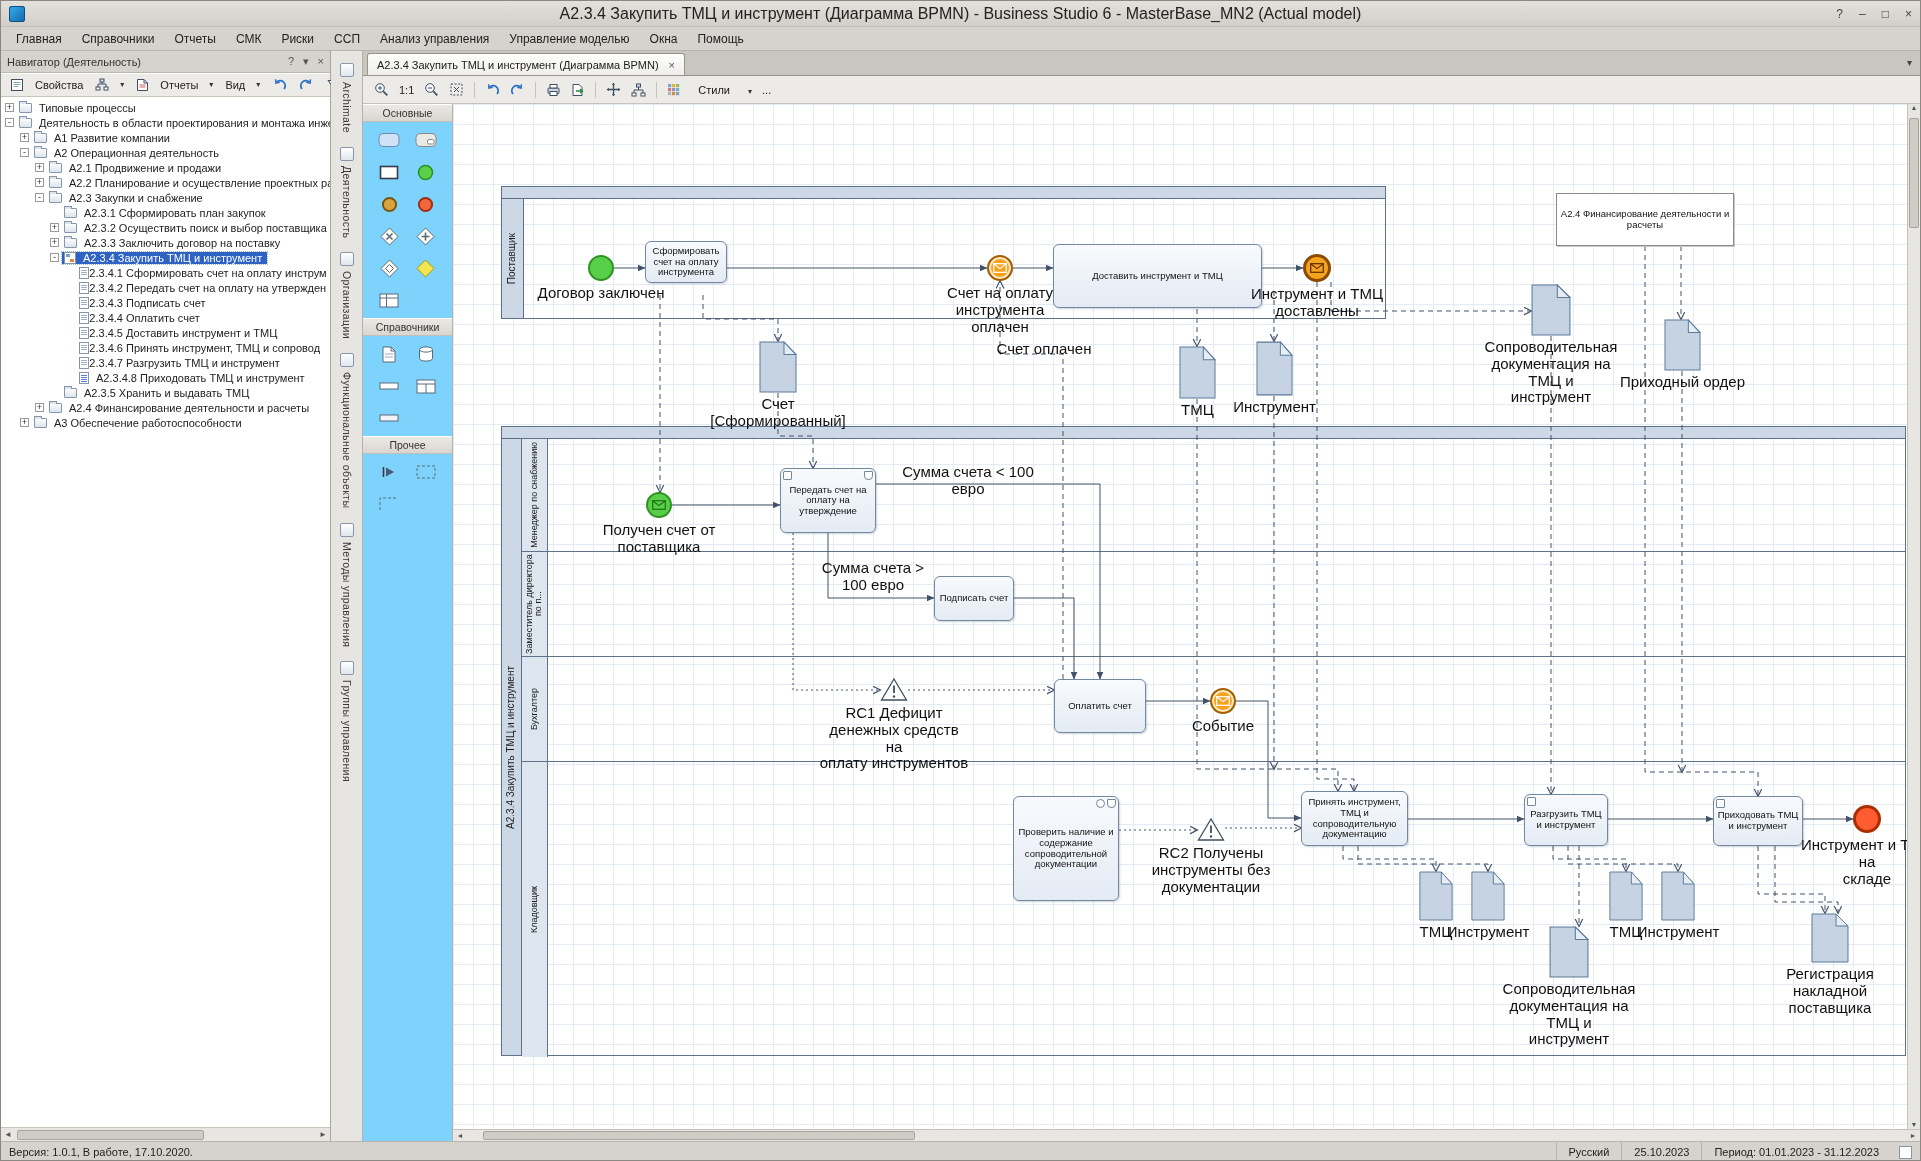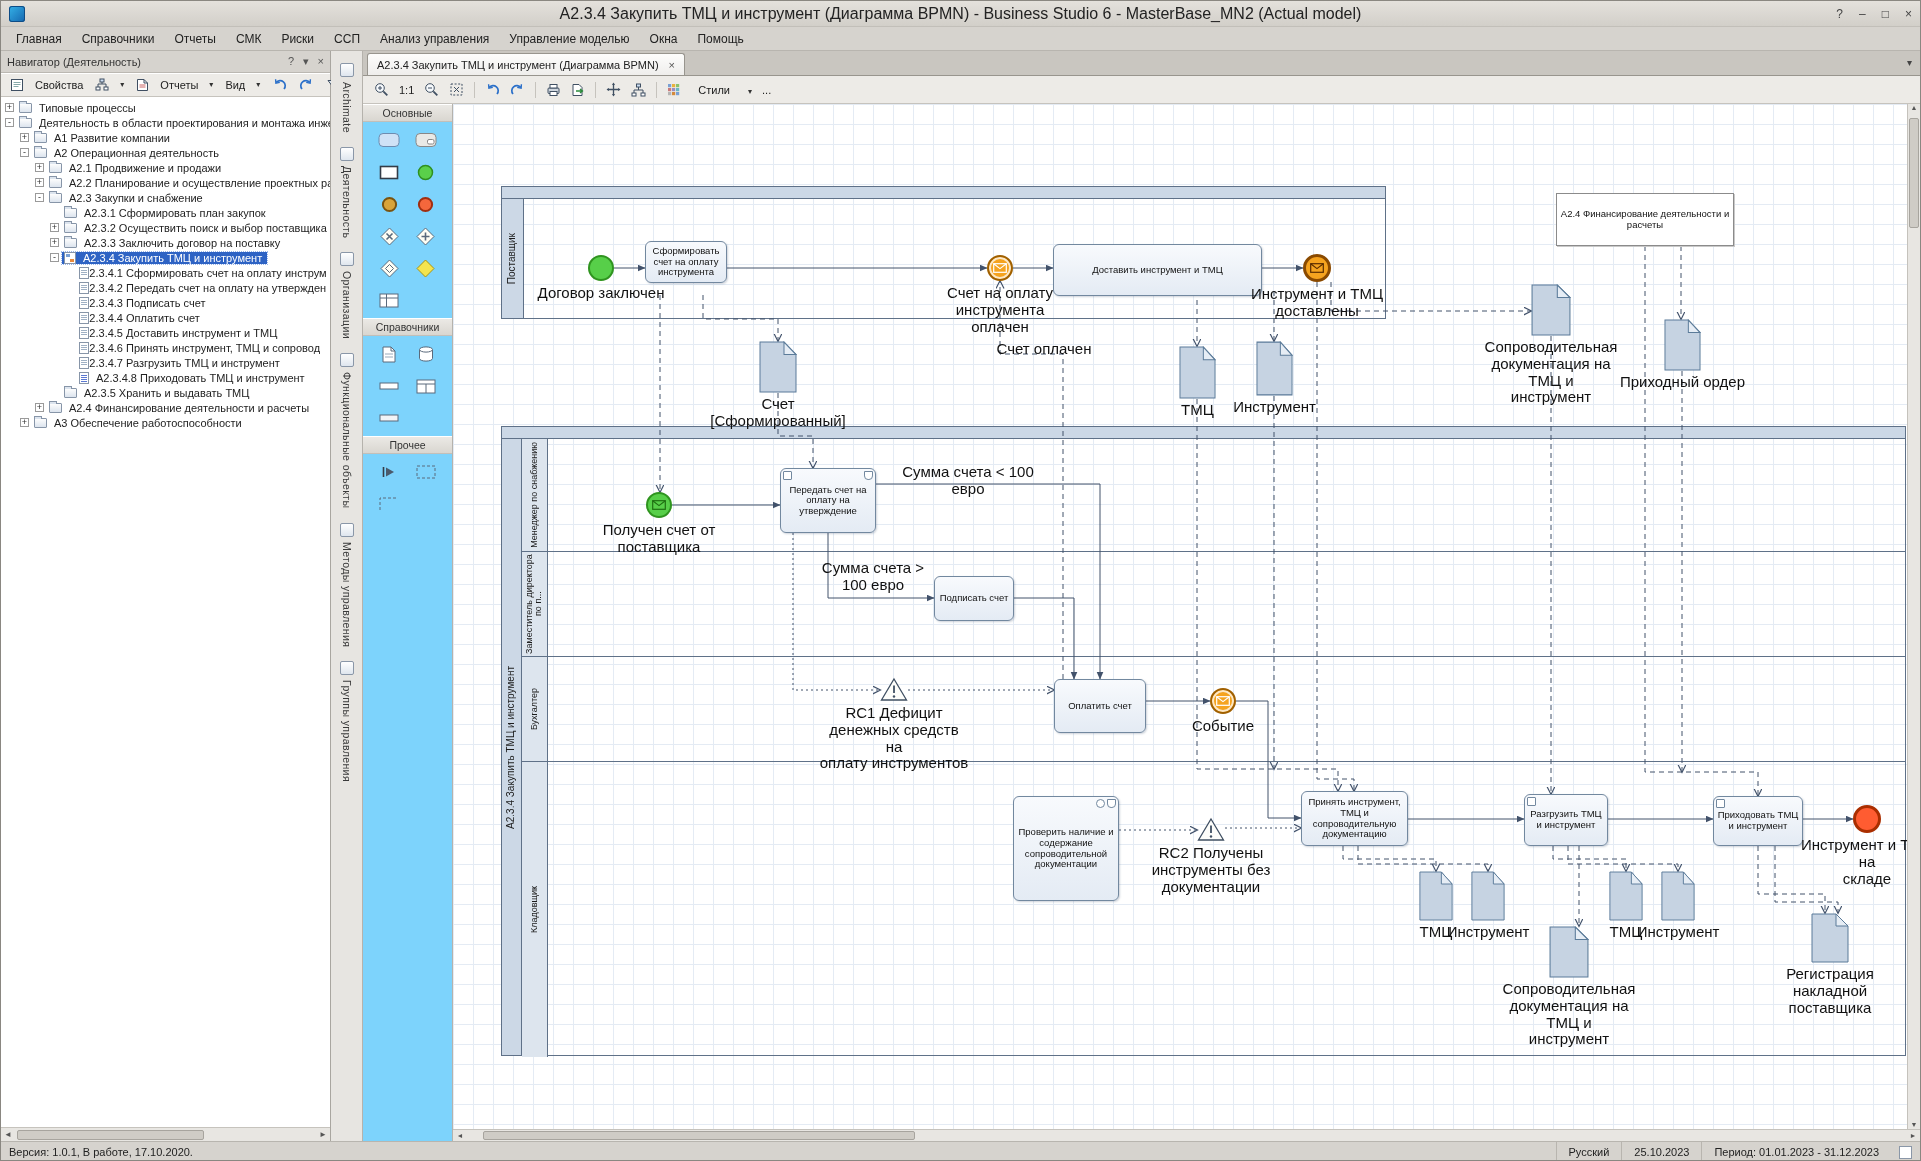--- a/index.html
+++ b/index.html
@@ -717,21 +717,21 @@
               <div class="event ev-msg-orange" style="left: 534px; top: 151px; width: 26px; height: 26px;">
                 <svg width="14" height="10">
                   <rect x="0.7" y="0.7" width="12.6" height="8.6" fill="none" stroke="#ffffff" stroke-width="1.2"></rect>
                   <path d="M0.7,0.7 L7,5.6 L13.3,0.7" fill="none" stroke="#ffffff" stroke-width="1.2"></path>
                 </svg>
               </div>
               <div class="node-label" style="left: 472px; top: 181px; width: 150px;">
                 <div>Счет на оплату</div>
                 <div>инструмента оплачен</div>
               </div>
-              <div class="task" style="left: 600px; top: 140px; width: 209px; height: 52px;">
+              <div class="task" style="left: 600px; top: 140px; width: 209px; height: 64px;">
                 <span>Доставить инструмент и ТМЦ</span>
               </div>
               <div class="event ev-end-msg" style="left: 850px; top: 150px; width: 28px; height: 28px;">
                 <svg width="14" height="10">
                   <rect x="0.7" y="0.7" width="12.6" height="8.6" fill="none" stroke="#5a2d00" stroke-width="1.2"></rect>
                   <path d="M0.7,0.7 L7,5.6 L13.3,0.7" fill="none" stroke="#5a2d00" stroke-width="1.2"></path>
                 </svg>
               </div>
               <div class="node-label" style="left: 789px; top: 182px; width: 150px;">
                 <div>Инструмент и ТМЦ</div>

